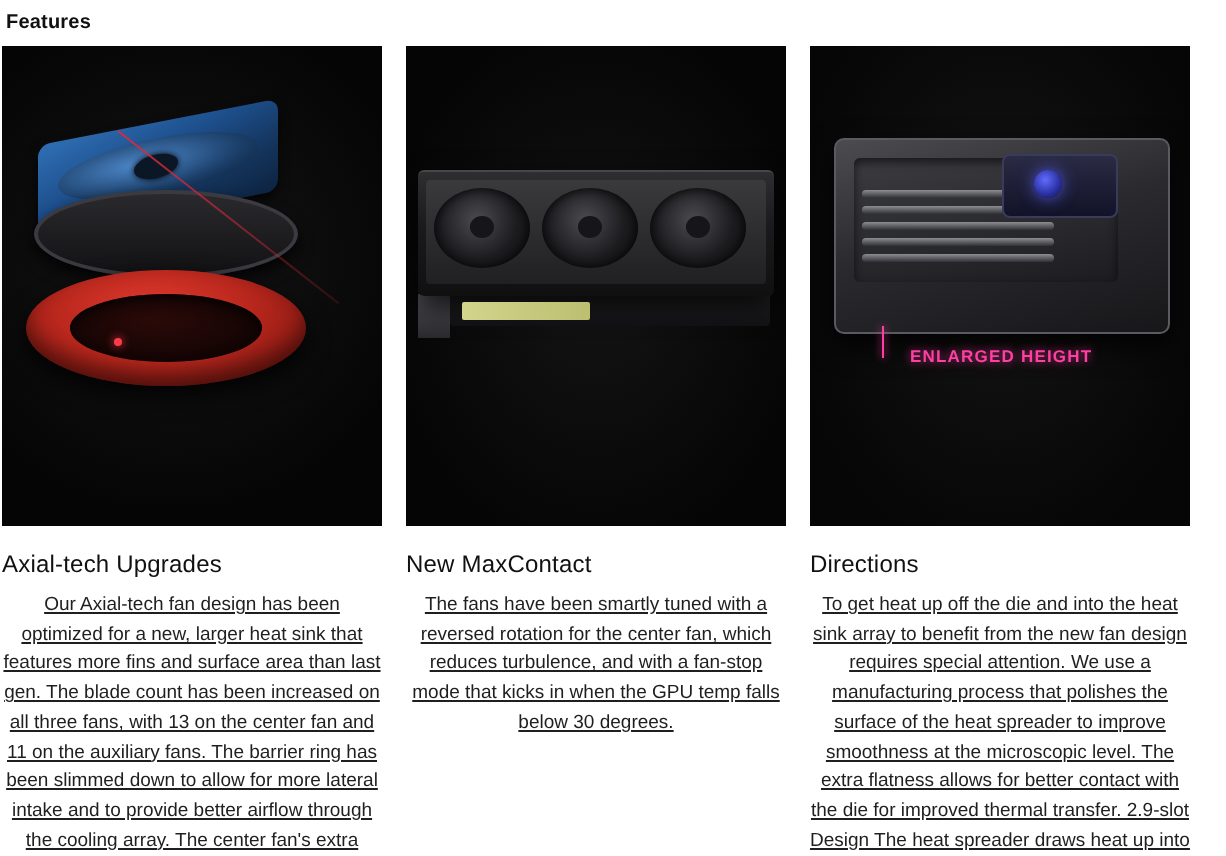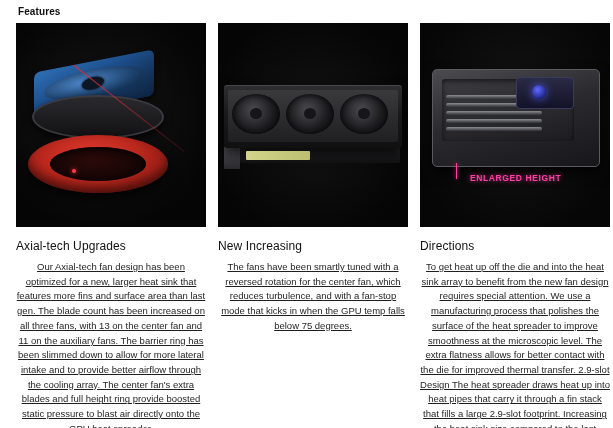--- a/index.html
+++ b/index.html
@@ -12,42 +12,42 @@
     height: 428px;
     font-family: "Liberation Sans", sans-serif;
     color: #1a1a1a;
     overflow: hidden;
   }
   .page {
     position: relative;
     width: 613px;
     height: 428px;
     box-sizing: border-box;
-    padding: 4px 6px 0 16px;
+    padding: 4px 6px 0 1px;
   }
   .section-title {
     font-size: 10px;
     font-weight: bold;
     color: #111;
     margin: 2px 0 6px 2px;
     letter-spacing: 0.1px;
   }
   .cards {
     display: flex;
     gap: 12px;
     align-items: flex-start;
   }
   .card {
     width: 190px;
     display: flex;
     flex-direction: column;
   }
   .thumb {
     width: 190px;
-    height: 204px;
+    height: 240px;
     background: #0a0a0a;
     position: relative;
     overflow: hidden;
   }
   .card-title {
     font-size: 12px;
     font-weight: normal;
     color: #111;
     margin: 12px 0 7px 0;
     letter-spacing: 0.1px;
@@ -342,22 +342,22 @@
         <div class="art2-bracket"></div>
         <div class="art2-backplate"></div>
         <div class="art2-card">
           <div class="art2-shroud"></div>
           <div class="art2-fan art2-f1"></div>
           <div class="art2-fan art2-f2"></div>
           <div class="art2-fan art2-f3"></div>
         </div>
         <div class="art2-accent"></div>
       </div>
-      <div class="card-title">New Increasing</div>
-      <div class="card-body">The fans have been smartly tuned with a reversed rotation for the center fan, which reduces turbulence, and with a fan-stop mode that kicks in when the GPU temp falls below 75 degrees.</div>
+      <div class="card-title">New MaxContact</div>
+      <div class="card-body">The fans have been smartly tuned with a reversed rotation for the center fan, which reduces turbulence, and with a fan-stop mode that kicks in when the GPU temp falls below 30 degrees.</div>
     </div>
 
     <div class="card">
       <div class="thumb">
         <div class="art3-bg"></div>
         <div class="art3-plate"></div>
         <div class="art3-inner"></div>
         <div class="art3-pipes">
           <div class="art3-pipe art3-p1"></div>
           <div class="art3-pipe art3-p2"></div>

